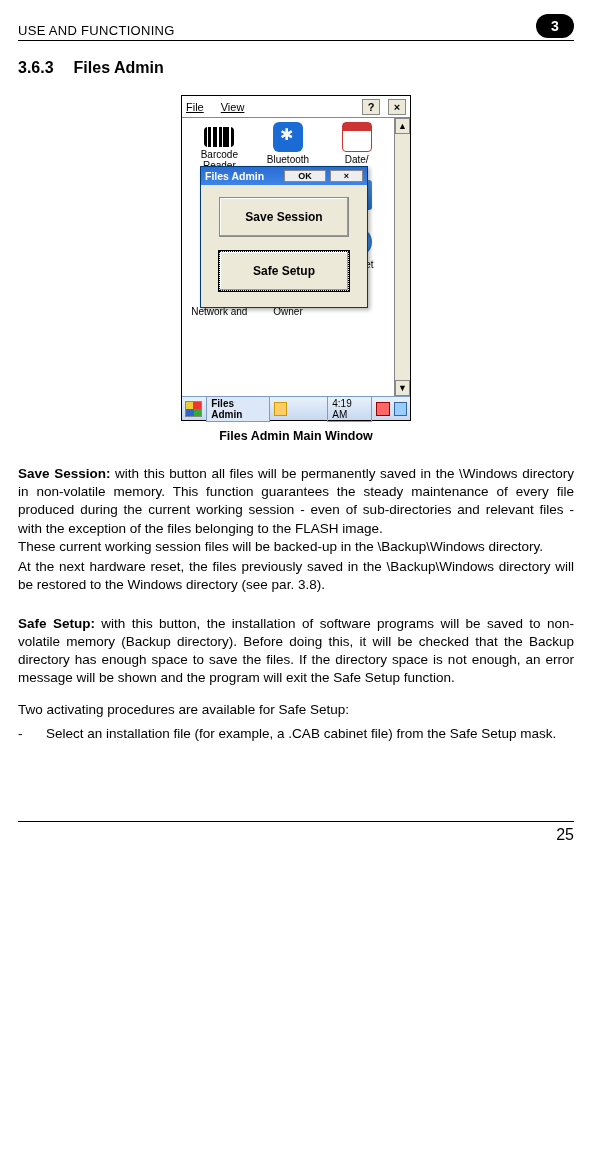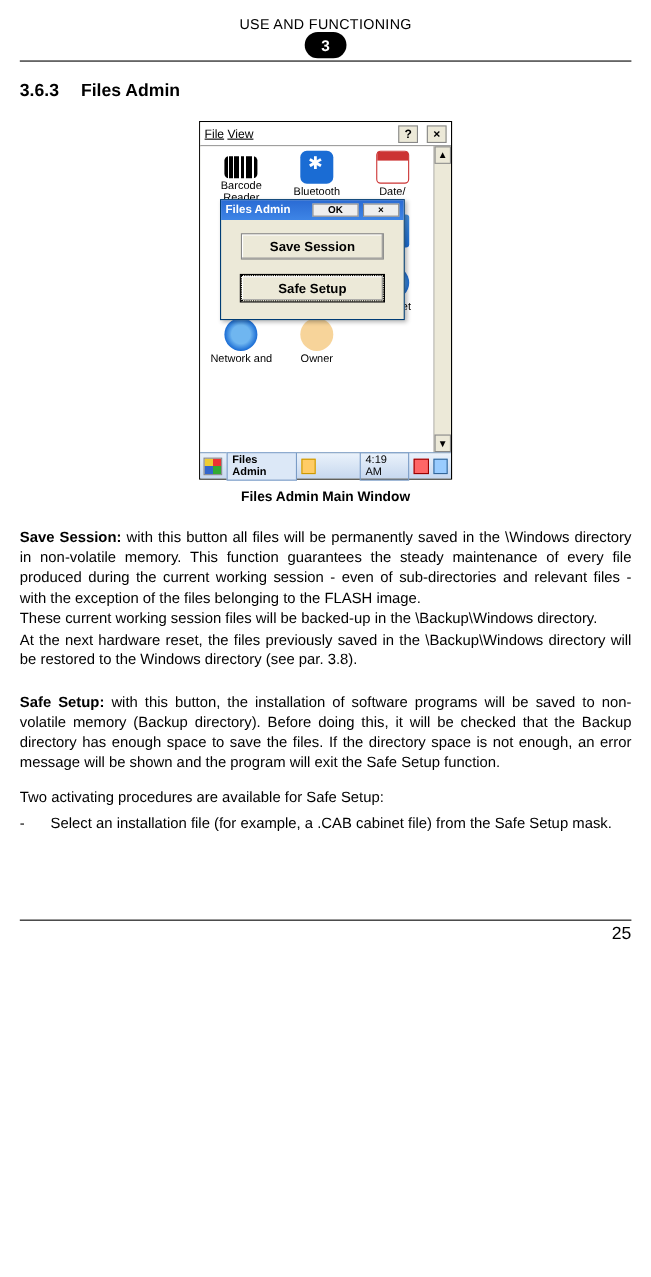--- a/index.html
+++ b/index.html
@@ -1,27 +1,27 @@
 <!DOCTYPE html>
 <html><head>
   <meta charset="utf-8">
   <style>
     * { box-sizing: border-box; margin: 0; padding: 0; }
     body { font-family: Arial, Helvetica, sans-serif; font-size: 13.5px; background: #fff; width: 592px; color: #000; }
     .page { padding: 14px 18px 14px 18px; }
-    .header-row { display: flex; justify-content: space-between; align-items: center; border-bottom: 1.5px solid #000; padding-bottom: 2px; margin-bottom: 18px; flex-direction: column; }
+    .header-row { display: flex; justify-content: space-between; align-items: flex-end; border-bottom: 1.5px solid #000; padding-bottom: 2px; margin-bottom: 18px; }
     .header-title { font-size: 13px; letter-spacing: 0.3px; }
     .page-badge { background: #000; color: #fff; font-weight: bold; border-radius: 14px; width: 38px; height: 24px; display: flex; align-items: center; justify-content: center; font-size: 14px; }
     .sec-head { font-weight: bold; font-size: 16px; margin-bottom: 14px; display: flex; gap: 20px; }
     .body-text { text-align: justify; line-height: 1.35; margin-bottom: 2px; }
     .figure-wrap { width: 100%; display: flex; flex-direction: column; align-items: center; margin: 18px 0 8px 0; }
     .figure-cap { font-weight: bold; font-size: 12.5px; margin-top: 8px; }
     .win { width: 230px; border: 1px solid #000; background: #ece9d8; font-family: Tahoma, Arial, sans-serif; font-size: 11px; }
     .menubar { height: 22px; background: #fff; border-bottom: 1px solid #888; display: flex; align-items: center; padding: 0 4px; gap: 8px; }
-    .menubar .menu-left { display:flex; gap:3px; }
+    .menubar .menu-left { display:flex; gap:17px; }
     .menubar .sp { flex:1; }
     .tb-btn { border: 1px solid #888; background: #ece9d8; width: 18px; height: 16px; font-size: 11px; display:flex; align-items:center; justify-content:center; font-weight:bold; }
     .content-area { display:flex; }
     .icons-grid { flex:1; background:#fff; padding:4px; position: relative; height: 278px; }
     .grid-inner { display:grid; grid-template-columns: repeat(3, 1fr); gap:4px 2px; }
     .ico-cell { display:flex; flex-direction:column; align-items:center; font-size:10px; text-align:center; line-height:1.1; }
     .ico { width:30px; height:30px; border-radius:4px; margin-bottom:2px; }
     .ico.barcode { background: linear-gradient(90deg,#000 10%,#fff 10% 15%,#000 15% 25%,#fff 25% 30%,#000 30% 45%,#fff 45% 50%,#000 50% 60%,#fff 60% 65%,#000 65% 85%,#fff 85% 90%,#000 90%); height:20px; margin-top:5px; }
     .ico.bt { background: #1a6cd4; border-radius:6px; position:relative; }
     .ico.bt::after{ content:"✱"; color:#fff; position:absolute; left:7px; top:4px; font-size:16px;}
@@ -37,21 +37,21 @@
     .taskbar { height:24px; background:linear-gradient(#eaf2fb,#c7d8ef); border-top:1px solid #7a9cc6; display:flex; align-items:center; padding:0 3px; gap:4px; font-size:10px;}
     .start-flag{ width:18px;height:16px;background:conic-gradient(#e33 0 25%,#3a3 0 50%,#36c 0 75%,#ec3 0);border:1px solid #888;}
     .task-btn{ background:#dce8f7;border:1px solid #7a9cc6;padding:1px 4px;font-weight:bold;}
     .clock{border:1px solid #7a9cc6;padding:1px 4px;margin-left:36px;}
     .tray-ico{ width:14px;height:14px; }
     .dialog { position:absolute; top:48px; left:18px; width:168px; border:1px solid #003c74; background:#ece9d8; box-shadow:2px 2px 4px rgba(0,0,0,0.3); }
     .dlg-title{ height:18px; background:linear-gradient(#2a6bd4,#3e85e6); color:#fff; font-weight:bold; display:flex; align-items:center; padding:0 4px; gap:4px; font-size:10.5px;}
     .dlg-title .sp{flex:1;}
     .dlg-tb{ background:#eee; border:1px solid #888; color:#000; font-size:9px; padding:0 13px; font-weight:bold;}
     .dlg-body{ padding:12px 10px 16px 10px; display:flex; flex-direction:column; gap:14px; align-items:center;}
-    .dlg-btn{ width:130px; height:24px; border:1px solid #888; background:#ece9d8; font-weight:bold; font-size:12px; box-shadow: inset -1px -1px 0 #999, inset 1px 1px 0 #fff;}
+    .dlg-btn{ width:130px; height:40px; border:1px solid #888; background:#ece9d8; font-weight:bold; font-size:12px; box-shadow: inset -1px -1px 0 #999, inset 1px 1px 0 #fff;}
     .dlg-btn.sel{ border:1px dotted #000; outline:1px solid #000;}
     .para { margin-top: 22px; text-align: justify; line-height: 1.35; }
     .para2 { margin-top: 20px; text-align: justify; line-height: 1.35; }
     .li-row { display:flex; gap:20px; margin-top:6px; text-align: justify; }
     .li-row .dash{ width:8px; }
     .li-row .txt{ flex:1; }
     .footer-line{ border-top:1.5px solid #000; margin-top:80px; }
     .page-num{ text-align:right; font-weight:normal; font-size:16px; margin-top:4px;}
     .u { text-decoration: underline; }
   </style>

